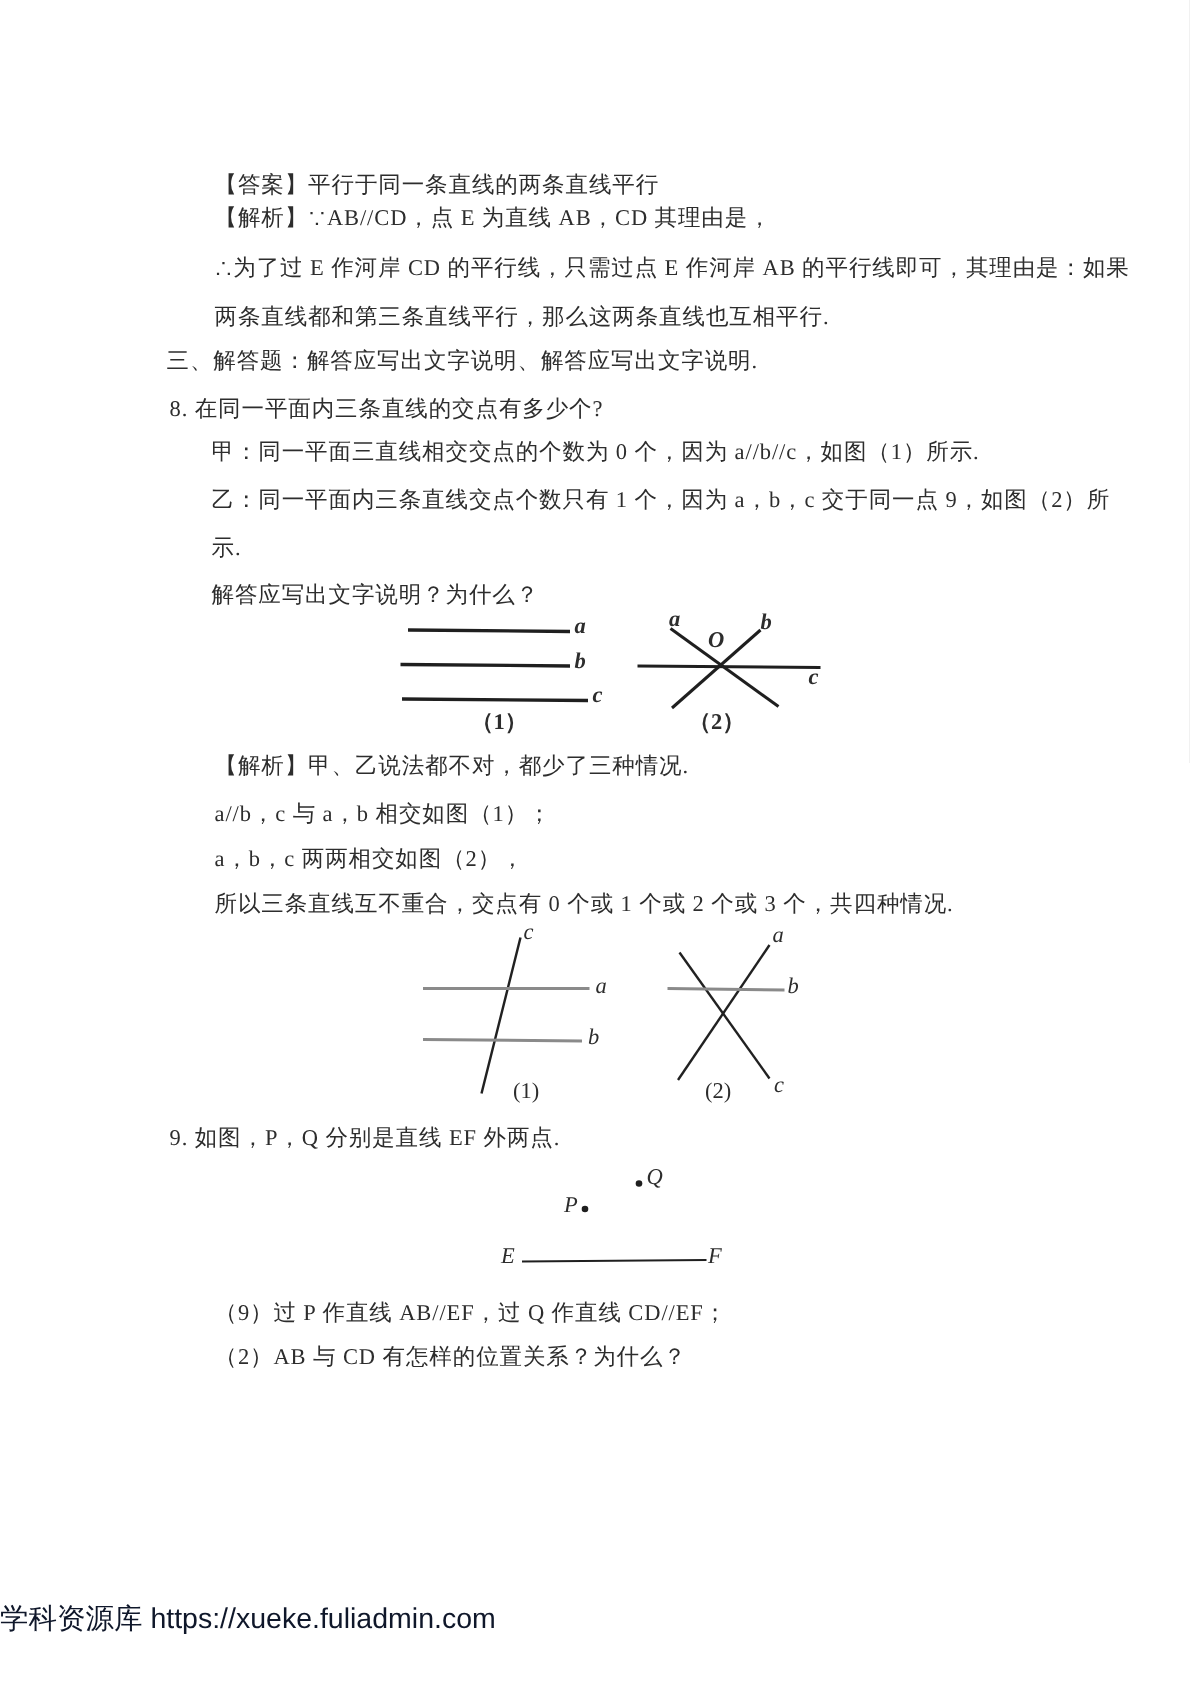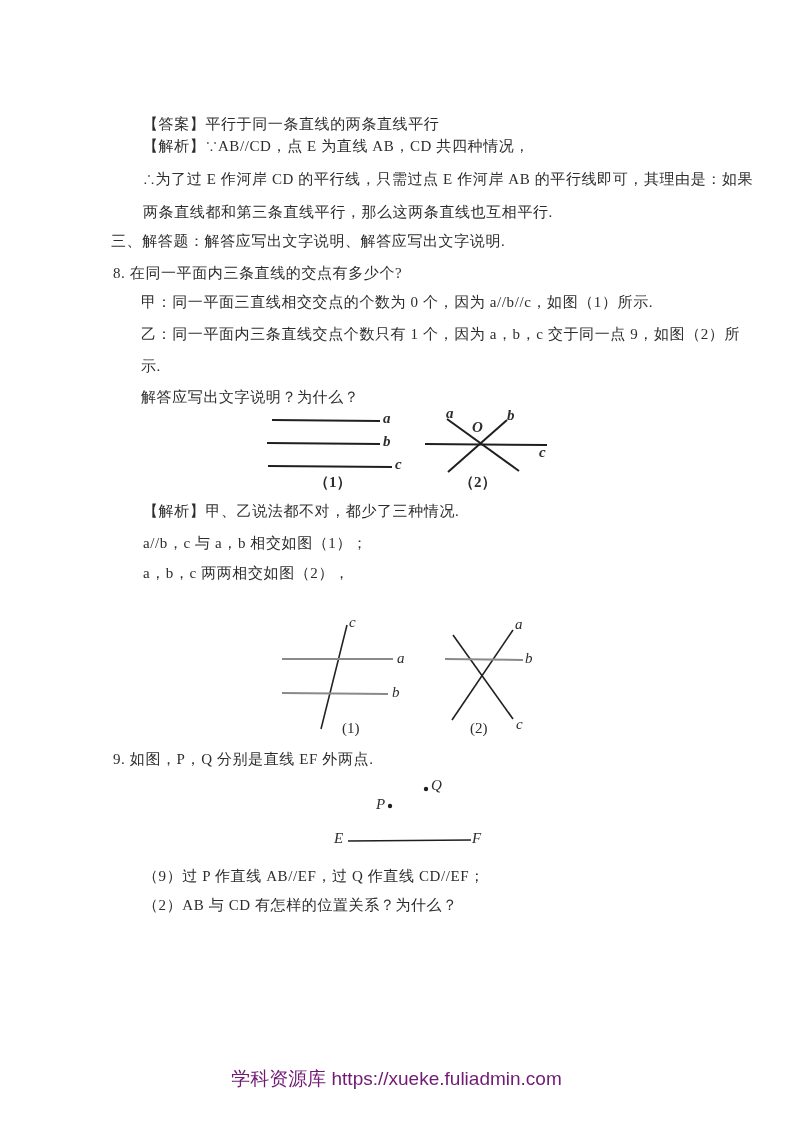--- a/index.html
+++ b/index.html
@@ -34,33 +34,33 @@
     position:absolute;
     font-size:15px;
     line-height:16px;
     white-space:nowrap;
     letter-spacing:0;
   }
   .fcap.bold{font-weight:bold;}
   .footer{
     position:absolute;
     left:0;top:1066px;width:100%;
-    text-align:center;
+    text-align:left;
     font-family:"Liberation Sans","DejaVu Sans",sans-serif;
     font-size:19px;
-    color:#701a75;
+    color:#0f172a;
   }
 </style>
 </head>
 <body>
 
 <div class="page">
 
   <div class="tl" style="left:143px;top:114px">【答案】平行于同一条直线的两条直线平行</div>
-  <div class="tl" style="left:143px;top:136px">【解析】∵AB//CD，点 E 为直线 AB，CD 共四种情况，</div>
+  <div class="tl" style="left:143px;top:136px">【解析】∵AB//CD，点 E 为直线 AB，CD 其理由是，</div>
   <div class="tl" style="left:143px;top:169px">∴为了过 E 作河岸 CD 的平行线，只需过点 E 作河岸 AB 的平行线即可，其理由是：如果</div>
   <div class="tl" style="left:143px;top:202px">两条直线都和第三条直线平行，那么这两条直线也互相平行.</div>
 
   <div class="tl" style="left:111px;top:231px">三、解答题：解答应写出文字说明、解答应写出文字说明.</div>
 
   <div class="tl" style="left:113px;top:263px">8. 在同一平面内三条直线的交点有多少个?</div>
   <div class="tl" style="left:141px;top:292px">甲：同一平面三直线相交交点的个数为 0 个，因为 a//b//c，如图（1）所示.</div>
   <div class="tl" style="left:141px;top:324px">乙：同一平面内三条直线交点个数只有 1 个，因为 a，b，c 交于同一点 9，如图（2）所</div>
   <div class="tl" style="left:141px;top:356px">示.</div>
   <div class="tl" style="left:141px;top:387px">解答应写出文字说明？为什么？</div>
@@ -81,20 +81,21 @@
     <span class="flbl bold" style="left:196px;top:3px">a</span>
     <span class="flbl bold" style="left:257px;top:5px">b</span>
     <span class="flbl bold" style="left:222px;top:17px">O</span>
     <span class="flbl bold" style="left:289px;top:42px">c</span>
     <span class="fcap bold" style="left:209px;top:71px">（2）</span>
   </div>
 
   <div class="tl" style="left:143px;top:501px">【解析】甲、乙说法都不对，都少了三种情况.</div>
   <div class="tl" style="left:143px;top:533px">a//b，c 与 a，b 相交如图（1）；</div>
   <div class="tl" style="left:143px;top:563px">a，b，c 两两相交如图（2），</div>
+  <div class="tl" style="left:143px;top:593px">所以三条直线互不重合，交点有 0 个或 1 个或 2 个或 3 个，共四种情况.</div>
 
   <div class="fig" style="left:270px;top:615px;width:270px;height:125px">
     <svg width="270" height="125" viewBox="0 0 270 125">
       <line x1="77" y1="10" x2="51" y2="114" stroke="#212121" stroke-width="1.6"></line>
       <line x1="12" y1="44" x2="123" y2="44" stroke="#8a8a8a" stroke-width="2"></line>
       <line x1="12" y1="78" x2="118" y2="79" stroke="#8a8a8a" stroke-width="2"></line>
       <line x1="182" y1="105" x2="243" y2="15" stroke="#212121" stroke-width="1.6"></line>
       <line x1="183" y1="20" x2="243" y2="104" stroke="#212121" stroke-width="1.6"></line>
       <line x1="175" y1="44" x2="253" y2="45" stroke="#8a8a8a" stroke-width="2"></line>
     </svg>

